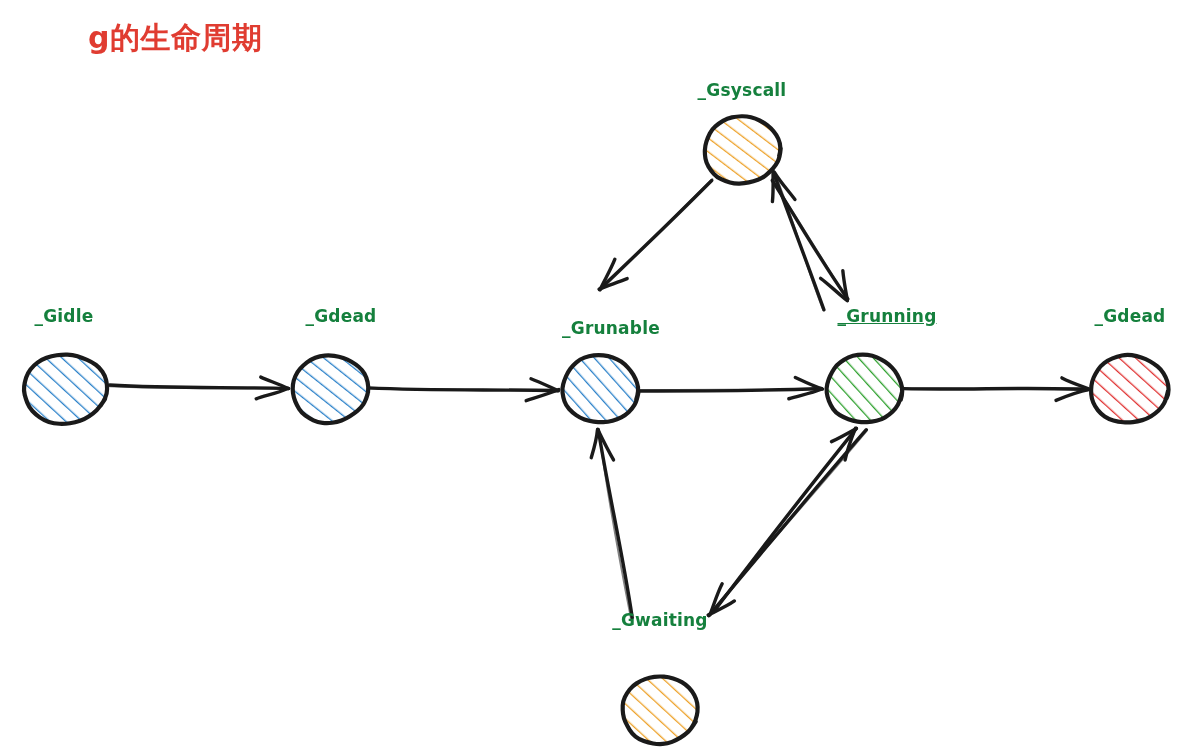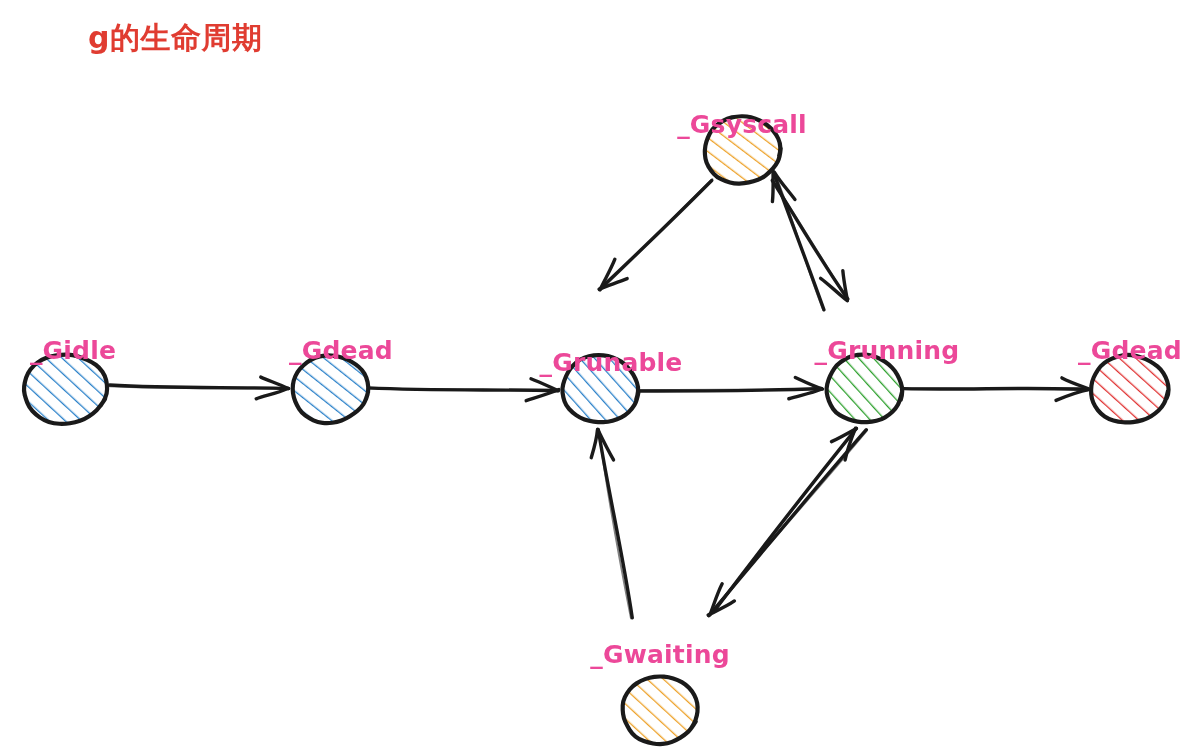--- a/index.html
+++ b/index.html
@@ -33,27 +33,26 @@
     font-family: "DejaVu Sans", sans-serif;
     font-size: 30px;
     font-weight: 700;
     color: #e03c31;
     letter-spacing: 0.5px;
     white-space: nowrap;
   }
   .node-label {
     position: absolute;
     font-family: "DejaVu Sans", sans-serif;
-    font-size: 25px;
+    font-size: 17px;
     font-weight: 600;
-    color: #ec4899;
+    color: #15803d;
     white-space: nowrap;
     letter-spacing: 0.2px;
     transform: translateX(-50%);
-    margin-top: 30px;
   }
 </style>
 </head>
 <body>
 
 <div id="canvas">
 
   <div class="diagram-title">g的生命周期</div>
 
   <svg id="diagram-svg" viewBox="0 0 1202 754" xmlns="http://www.w3.org/2000/svg">
@@ -163,21 +162,21 @@
           <path d="M 780.71 148.30 Q 779.90 157.17, 777.86 161.25 Q 775.82 165.34, 772.70 168.75 Q 769.59 172.16, 766.00 175.12 Q 762.41 178.08, 757.93 179.71 Q 753.45 181.33, 748.83 182.38 Q 744.21 183.43, 739.40 183.57 Q 734.59 183.71, 730.00 182.47 Q 725.40 181.22, 721.12 179.19 Q 716.85 177.16, 713.81 173.79 Q 710.76 170.42, 708.51 166.63 Q 706.25 162.83, 705.47 158.58 Q 704.69 154.34, 704.88 150.06 Q 705.07 145.78, 706.42 141.65 Q 707.76 137.52, 709.79 133.51 Q 711.82 129.51, 715.37 126.41 Q 718.91 123.31, 723.04 120.87 Q 727.18 118.42, 731.96 117.43 Q 736.73 116.43, 741.55 116.27 Q 746.37 116.11, 750.92 117.34 Q 755.46 118.56, 759.60 120.49 Q 763.73 122.43, 767.22 125.20 Q 770.70 127.98, 773.59 131.34 Q 776.47 134.71, 778.29 138.74 Q 780.11 142.77, 780.27 147.18 Q 780.43 151.59, 779.16 155.85" fill="none" stroke="#1a1a1a" stroke-width="4.2" stroke-linecap="round" stroke-linejoin="round"></path>
         </g>
         <g>
           <ellipse cx="660" cy="710" rx="38" ry="34" fill="url(#hatch-orange)" transform="rotate(-2.36 660 710)"></ellipse>
           <path d="M 695.77 721.43 Q 691.18 729.08, 687.80 732.16 Q 684.42 735.25, 680.44 737.62 Q 676.45 740.00, 672.03 741.82 Q 667.61 743.64, 662.74 743.96 Q 657.87 744.28, 653.09 743.48 Q 648.30 742.69, 643.77 741.06 Q 639.23 739.43, 635.57 736.53 Q 631.92 733.64, 629.60 729.85 Q 627.29 726.06, 625.46 722.15 Q 623.62 718.25, 623.08 714.02 Q 622.53 709.78, 622.73 705.44 Q 622.92 701.09, 624.86 697.06 Q 626.80 693.03, 629.69 689.46 Q 632.58 685.90, 636.58 683.36 Q 640.58 680.81, 645.06 679.15 Q 649.54 677.48, 654.31 676.87 Q 659.08 676.26, 663.85 676.67 Q 668.62 677.09, 673.18 678.43 Q 677.74 679.78, 681.81 682.12 Q 685.87 684.47, 689.00 687.79 Q 692.13 691.11, 694.26 695.01 Q 696.39 698.92, 697.17 703.21 Q 697.95 707.49, 697.46 711.79 Q 696.97 716.08, 695.45 720.16 Q 693.93 724.23, 691.34 727.85" fill="none" stroke="#1a1a1a" stroke-width="4.2" stroke-linecap="round" stroke-linejoin="round"></path>
         </g>
       </g>
   </svg>
 
   <div id="label-layer">
-      <div class="node-label" style="left: 73px; top: 306px;">_Gidle</div>
+      <div class="node-label" style="left: 64px; top: 306px;">_Gidle</div>
       <div class="node-label" style="left: 341px; top: 306px;">_Gdead</div>
       <div class="node-label" style="left: 611px; top: 318px;">_Grunable</div>
-      <div class="node-label" style="left: 887px; top: 306px;">_Grunning</div>
+      <div class="node-label" style="left: 887px; top: 306px; text-decoration: underline;">_Grunning</div>
       <div class="node-label" style="left: 1130px; top: 306px;">_Gdead</div>
       <div class="node-label" style="left: 742px; top: 80px;">_Gsyscall</div>
       <div class="node-label" style="left: 660px; top: 610px;">_Gwaiting</div>
     </div>
 </div>
 
 </body></html>

